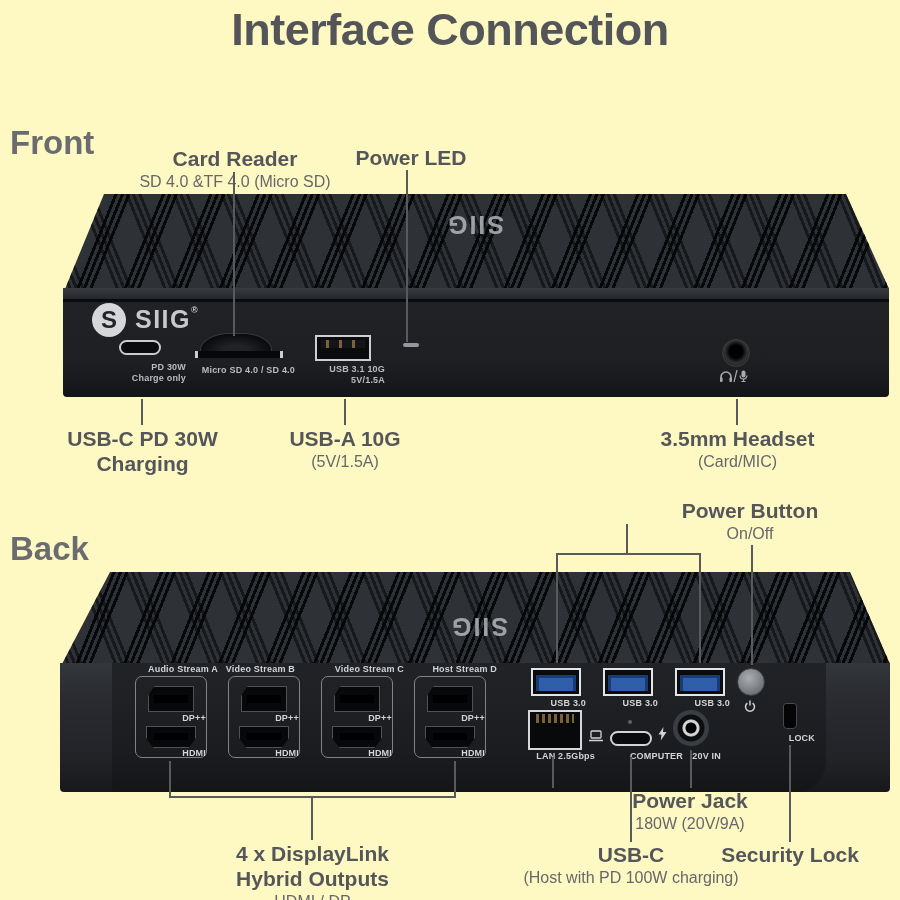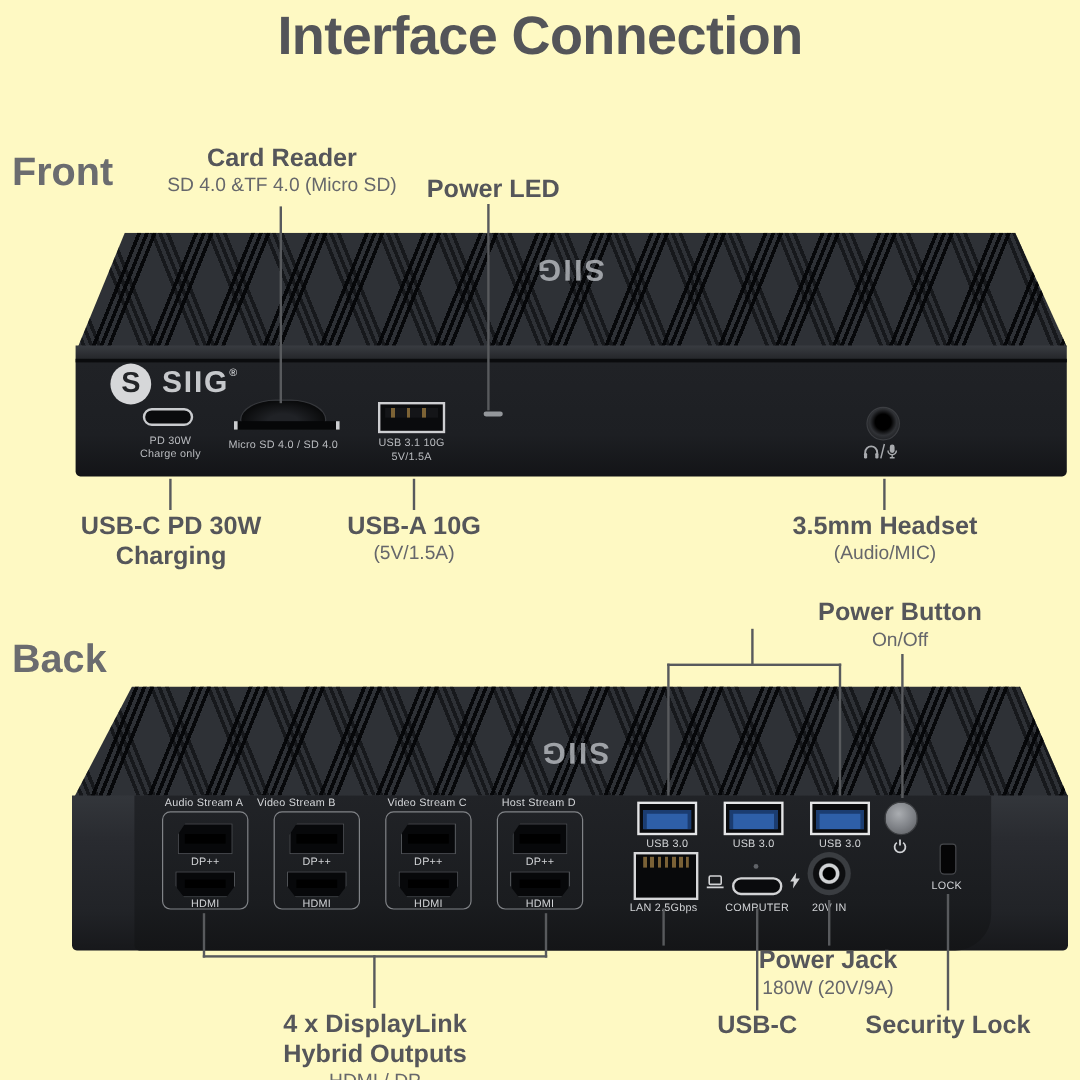--- a/index.html
+++ b/index.html
@@ -28,21 +28,21 @@
 
   .dev-face{position:absolute;}
   .front-face{left:63px;top:288px;width:826px;height:109px;border-radius:0 0 4px 4px;
     background:linear-gradient(180deg,#393c41 0%,#27292d 9%,#202226 13%,#1d1f23 68%,#131417 100%);}
   .front-face::before{content:"";position:absolute;left:0;top:11px;width:100%;height:3px;background:#0a0b0d;}
   .back-face{left:60px;top:663px;width:830px;height:129px;border-radius:0 0 4px 4px;
     background:linear-gradient(180deg,#33363b,#292b30 28%,#212327 75%,#17181b);}
   .panel{position:absolute;left:52px;top:0;width:714px;height:129px;border-radius:0 0 30px 4px;
     background:linear-gradient(180deg,#212327,#1a1c1f 70%,#141517);}
 
-  .plabel{position:absolute;font-size:9px;font-weight:normal;color:#b9bbbf;text-align:center;
+  .plabel{position:absolute;font-size:9px;font-weight:bold;color:#b9bbbf;text-align:right;
     line-height:11px;letter-spacing:.2px;}
   .wlabel{color:#d2d4d7;}
 
   
   .logo-circle{position:absolute;left:29px;top:15px;width:34px;height:34px;border-radius:50%;
     background:#d6d7d9;display:flex;align-items:center;justify-content:center;
     font-size:24px;font-weight:bold;color:#232528;}
   .brandtext{position:absolute;left:72px;top:17px;font-size:25px;font-weight:bold;
     color:#c6c8cb;letter-spacing:1.5px;}
   .brandtext sup{font-size:9px;vertical-align:top;}
@@ -89,21 +89,21 @@
 </style>
 </head>
 <body>
 
 <div class="canvas">
 
   <h1 class="title">Interface Connection</h1>
 
   <div class="section-label" style="top:124px">Front</div>
 
-  <div class="callout" style="left:85px;top:119px;width:300px">
+  <div class="callout" style="left:85px;top:146px;width:300px">
     <div class="c-main">Card Reader</div>
     <div class="c-sub">SD 4.0 &amp;TF 4.0 (Micro SD)</div>
   </div>
   <div class="callout" style="left:336px;top:145px;width:150px">
     <div class="c-main">Power LED</div>
   </div>
 
   <div class="weave front-top">
     <span class="emboss" style="left:386px;top:20px">SIIG</span>
   </div>
@@ -155,21 +155,21 @@
   <div class="callout" style="left:45px;top:426px;width:195px">
     <div class="c-main">USB-C PD 30W</div>
     <div class="c-main">Charging</div>
   </div>
   <div class="callout" style="left:270px;top:426px;width:150px">
     <div class="c-main">USB-A 10G</div>
     <div class="c-sub">(5V/1.5A)</div>
   </div>
   <div class="callout" style="left:650px;top:426px;width:175px">
     <div class="c-main">3.5mm Headset</div>
-    <div class="c-sub">(Audio/MIC)</div>
+    <div class="c-sub">(Card/MIC)</div>
   </div>
 
   <div class="section-label" style="top:530px">Back</div>
 
   <div class="callout" style="left:675px;top:498px;width:150px">
     <div class="c-main">Power Button</div>
     <div class="c-sub">On/Off</div>
   </div>
 
   <div class="weave back-top">
@@ -273,18 +273,19 @@
     <div class="c-main">4 x DisplayLink</div>
     <div class="c-main">Hybrid Outputs</div>
     <div class="c-sub">HDMI / DP</div>
   </div>
   <div class="callout" style="left:615px;top:788px;width:150px">
     <div class="c-main">Power Jack</div>
     <div class="c-sub">180W (20V/9A)</div>
   </div>
   <div class="callout" style="left:520px;top:842px;width:222px">
     <div class="c-main">USB-C</div>
+    <div class="c-sub">(Host with PD 100W charging)</div>
   </div>
   <div class="callout" style="left:700px;top:842px;width:180px">
     <div class="c-main">Security Lock</div>
   </div>
 
 </div>
 
 </body></html>

